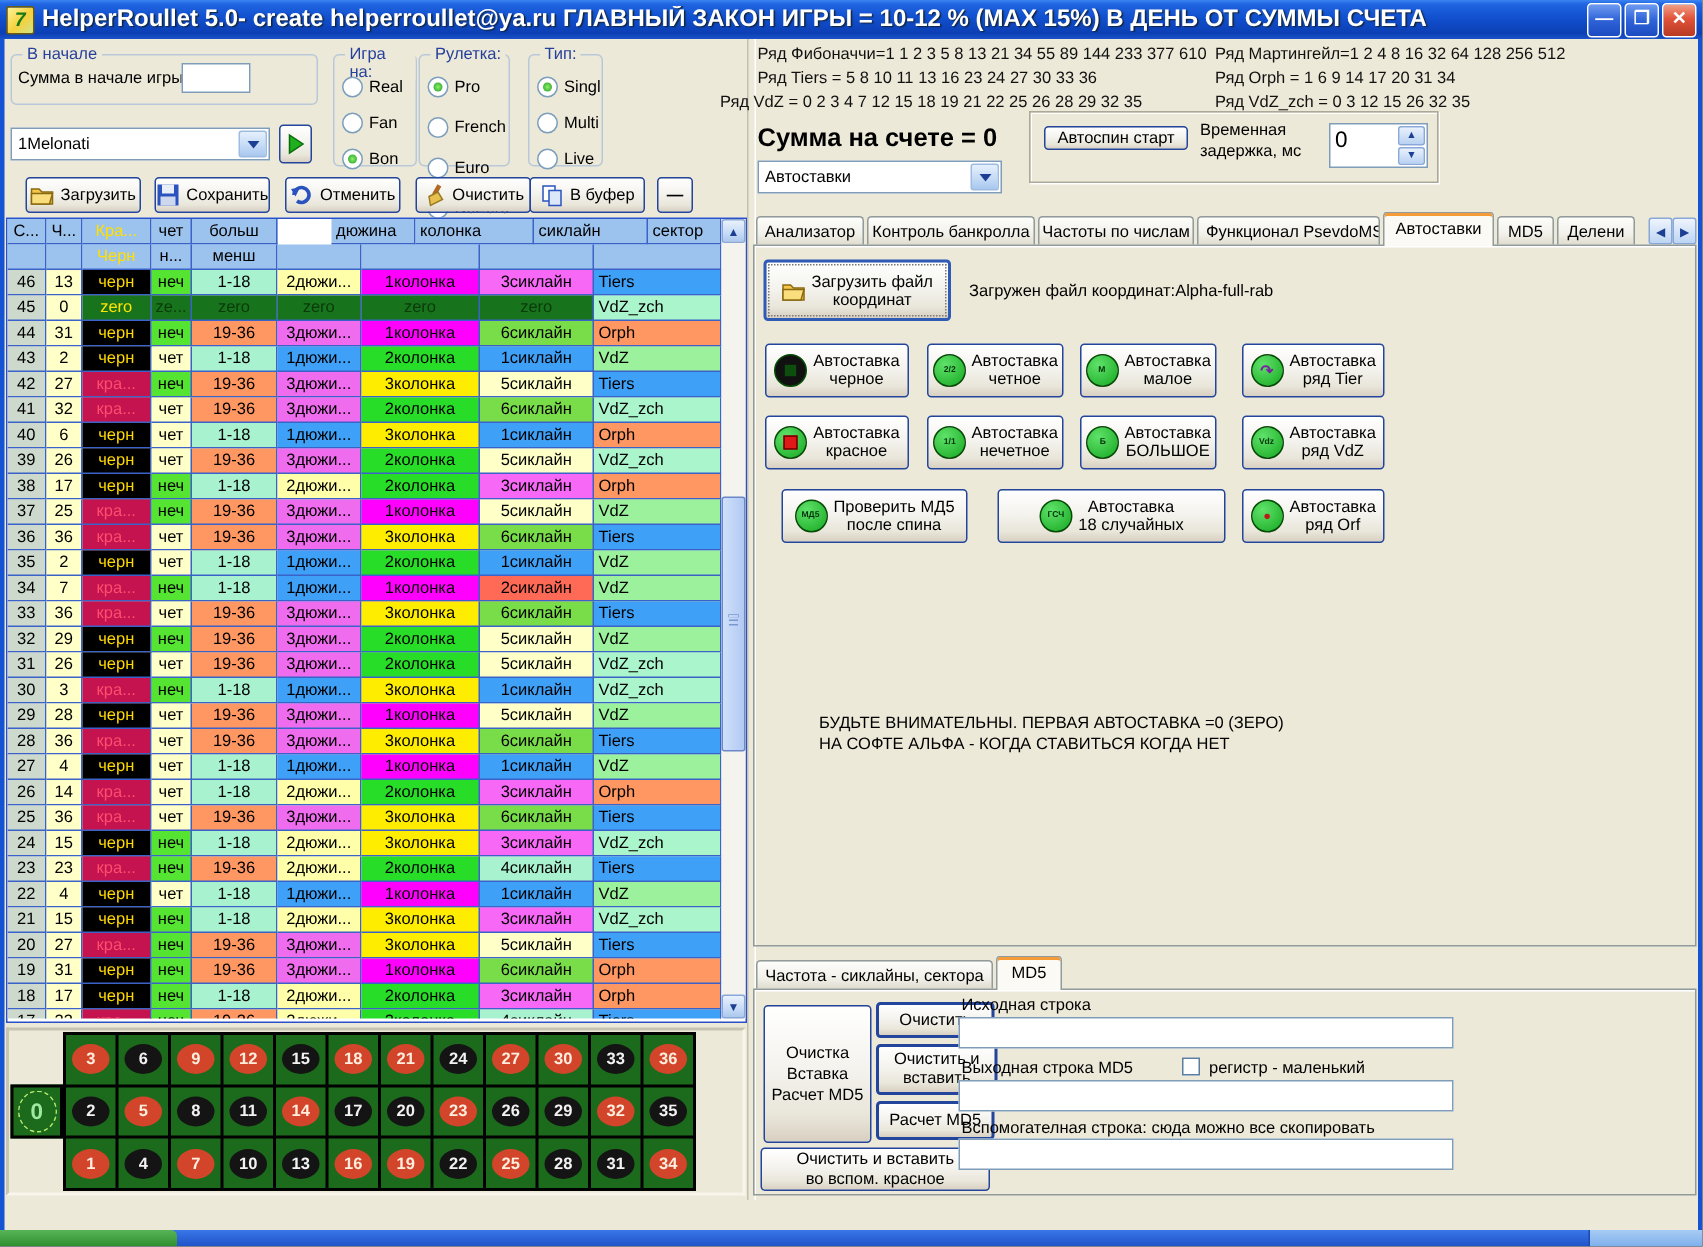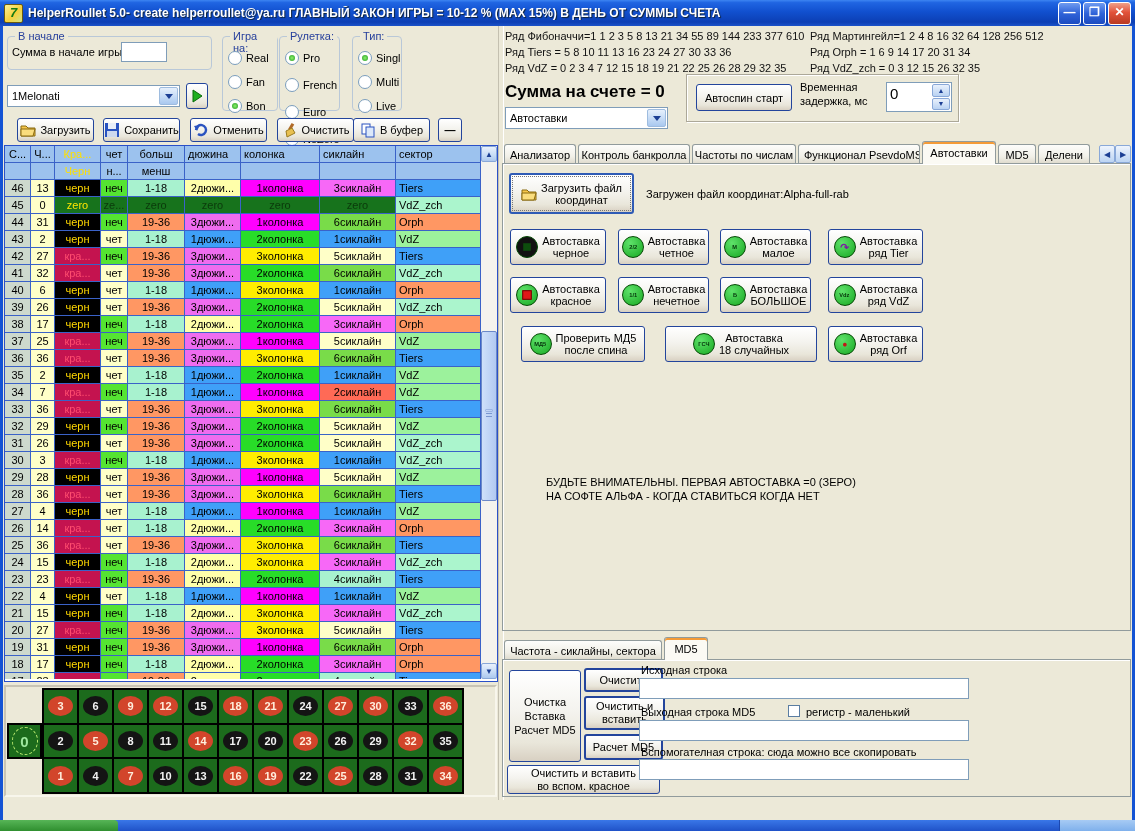--- a/index.html
+++ b/index.html
@@ -9,21 +9,21 @@
   .abs{position:absolute;}
 
   
   .titlebar{position:absolute;left:0;top:0;width:1135px;height:26px;
     background:linear-gradient(180deg,#3d85f2 0%,#2065e2 10%,#1150cf 45%,#0c3fb4 85%,#1b52c9 100%);
     display:flex;align-items:center;gap:5px;padding:0 4px;box-sizing:border-box;}
   .appicon{width:17px;height:17px;border-radius:2px;flex:0 0 auto;
     background:linear-gradient(135deg,#fdf39a 0%,#f6d03c 55%,#cfe48a 100%);
     border:1px solid #6a5a10;color:#157a15;font-weight:bold;font-size:13px;line-height:15px;
     text-align:center;font-style:italic;}
-  .title-text{color:#fff;font-weight:bold;font-size:12px;text-shadow:1px 1px 1px #123;
+  .title-text{color:#fff;font-weight:bold;font-size:16px;text-shadow:1px 1px 1px #123;
     white-space:nowrap;overflow:hidden;flex:1 1 auto;}
   .winbtns{display:flex;gap:2px;flex:0 0 auto;}
   .winbtn{width:21px;height:21px;border-radius:3px;border:1px solid #fff;
     background:linear-gradient(180deg,#6f9bf0 0%,#2f63d8 50%,#1c4bc0 100%);
     color:#fff;font-size:12px;font-weight:bold;text-align:center;line-height:19px;}
   .winbtn.close{background:linear-gradient(180deg,#f0a088 0%,#e2523a 45%,#c23category 100%);
     background:linear-gradient(180deg,#f0a088 0%,#e2523a 45%,#b83a22 100%);}
 
   
   .frame{position:absolute;top:26px;width:3px;height:794px;background:#1453d4;}
@@ -274,21 +274,21 @@
 
   <div id="table-wrap" class="abs">
     <div id="grid">
         <div class="thead">
           <div class="trow">
             <div class="tcell " style="width: 26px;">С...</div>
             <div class="tcell " style="width: 24px;">Ч...</div>
             <div class="tcell hdr-color" style="width: 46px;">Кра...</div>
             <div class="tcell " style="width: 27px;">чет</div>
             <div class="tcell " style="width: 57px;">больш</div>
-            <div class="tcell " style="width: 56px; justify-content: flex-start; padding-left: 3px;">дюжина</div>
+            <div class="tcell " style="width: 56px; justify-content: flex-start; padding-left: 3px; margin-left: 36px;">дюжина</div>
             <div class="tcell " style="width: 79px; justify-content: flex-start; padding-left: 3px;">колонка</div>
             <div class="tcell " style="width: 76px; justify-content: flex-start; padding-left: 3px;">сиклайн</div>
             <div class="tcell sector" style="flex: 1 1 0%; justify-content: flex-start; padding-left: 3px;">сектор</div>
           </div>
           <div class="trow">
             <div class="tcell " style="width: 26px;"></div>
             <div class="tcell " style="width: 24px;"></div>
             <div class="tcell hdr-color" style="width: 46px;">Черн</div>
             <div class="tcell " style="width: 27px;">н...</div>
             <div class="tcell " style="width: 57px;">менш</div>
@@ -749,33 +749,33 @@
         <div class="rl-cell">
           <div class="oval r">34</div>
         </div>
       </div>
   </div>
 
   <div class="abs" style="left:498px;top:26px;width:4px;height:774px;border-left:1px solid #c4c0b0;border-right:1px solid #fff;"></div>
 
   <div class="series-line" style="left:505px;top:30px;">Ряд Фибоначчи=1 1 2 3 5 8 13 21 34 55 89 144 233 377 610</div>
   <div class="series-line" style="left:505px;top:46px;">Ряд Tiers = 5 8 10 11 13 16 23 24 27 30 33 36</div>
-  <div class="series-line" style="left:505px;top:62px;">Ряд VdZ = 0 2 3 4 7 12 15 18 19 21 22 25 26 28 29 32 35</div>
+  <div class="series-line" style="left:480px;top:62px;">Ряд VdZ = 0 2 3 4 7 12 15 18 19 21 22 25 26 28 29 32 35</div>
   <div class="series-line" style="left:810px;top:30px;">Ряд Мартингейл=1 2 4 8 16 32 64 128 256 512</div>
   <div class="series-line" style="left:810px;top:46px;">Ряд Orph = 1 6 9 14 17 20 31 34</div>
   <div class="series-line" style="left:810px;top:62px;">Ряд VdZ_zch = 0 3 12 15 26 32 35</div>
 
   <div id="balance" class="abs">Сумма на счете = 0</div>
   <div class="combo abs" style="left:505px;top:107px;width:163px;height:22px;">
     <span class="cval">Автоставки</span>
     <span class="combo-arrow"></span>
   </div>
 
   <div id="autospin-frame" class="abs"></div>
-  <div class="xpbtn abs" style="left:696px;top:84px;width:96px;height:27px;">Автоспин старт</div>
+  <div class="xpbtn abs" style="left:696px;top:84px;width:96px;height:16px;">Автоспин старт</div>
   <div id="delay-label" class="abs">
     <div>Временная</div>
     <div>задержка, мс</div>
   </div>
   <div id="spinbox" class="abs">
     <div id="spin-val">0</div>
     <div class="spin-btns">
       <div class="spin-btn">▲</div>
       <div class="spin-btn">▼</div>
     </div>

